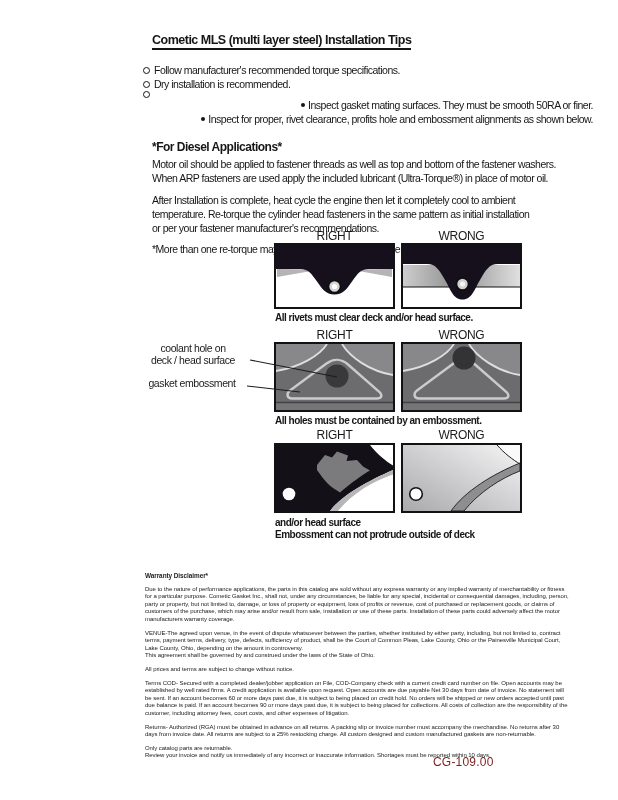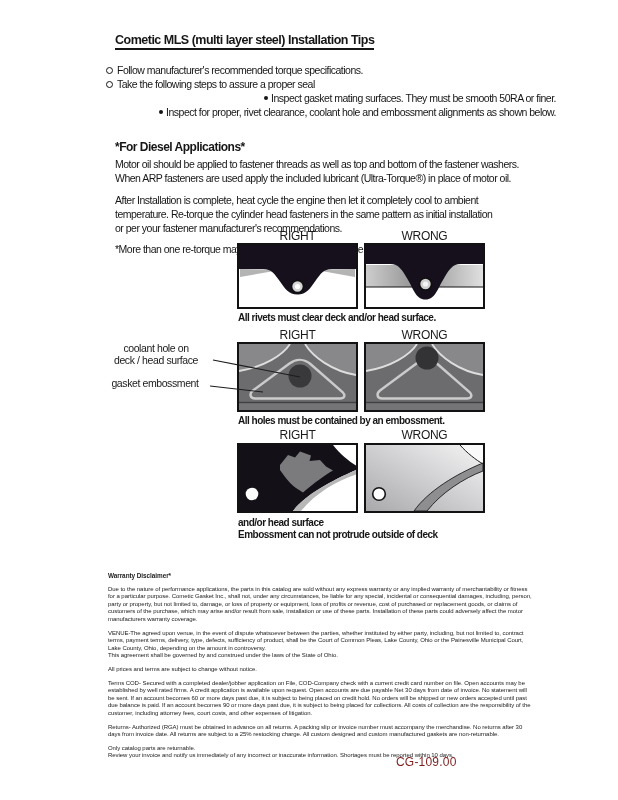--- a/index.html
+++ b/index.html
@@ -1,20 +1,20 @@
 <!DOCTYPE html>
 <html><head>
 <meta charset="utf-8">
 <style>
   html,body{margin:0;padding:0;background:#ffffff;}
   .page{
     position:relative;width:618px;height:800px;background:#ffffff;overflow:hidden;
     font-family:"Liberation Sans",sans-serif;color:#161616;
   }
-  .abs{position:absolute;}
+  .abs{position:absolute;margin-left:37px;}
   .title{
     left:115px;top:33px;font-size:12.5px;font-weight:bold;letter-spacing:-0.5px;
     border-bottom:2px solid #151515;padding-bottom:1px;white-space:nowrap;
   }
   .bullets{left:106px;top:63px;width:450px;font-size:10.5px;letter-spacing:-0.5px;line-height:14px;}
   .b-row{display:flex;align-items:baseline;}
   .b-mark{width:5px;height:5px;border:1px solid #161616;border-radius:50%;margin:0 4px 0 0;flex:0 0 auto;align-self:center;}
   .sb-row{display:flex;align-items:baseline;padding-left:16px;justify-content:flex-end;}
   .sb-mark{width:4.5px;height:4.5px;background:#161616;border-radius:50%;margin:0 3px 0 0;flex:0 0 auto;align-self:center;}
   .diesel-h{left:115px;top:140px;font-size:12px;font-weight:bold;letter-spacing:-0.5px;}
@@ -37,29 +37,32 @@
 
   <div class="abs title">Cometic MLS (multi layer steel) Installation Tips</div>
 
   <div class="abs bullets">
     <div class="b-row">
       <span class="b-mark"></span>
       <span>Follow manufacturer's recommended torque specifications.</span>
     </div>
     <div class="b-row">
       <span class="b-mark"></span>
-      <span>Take the following steps to assure a proper seal</span>
+      <span>Dry installation is recommended.</span>
+    </div>
+    <div class="b-row">
+      <span class="b-mark"></span>
     </div>
     <div class="sb-row">
       <span class="sb-mark"></span>
       <span>Inspect gasket mating surfaces.  They must be smooth 50RA or finer.</span>
     </div>
     <div class="sb-row">
       <span class="sb-mark"></span>
-      <span>Inspect for proper, rivet clearance, coolant hole and embossment alignments as shown below.</span>
+      <span>Inspect for proper, rivet clearance, profits hole and embossment alignments as shown below.</span>
     </div>
   </div>
 
   <div class="abs diesel-h">*For Diesel Applications*</div>
   <div class="abs para p1">
     <div>Motor oil should be applied to fastener threads as well as top and bottom of the fastener washers.</div>
     <div>When ARP fasteners are used apply the included lubricant (Ultra-Torque®) in place of motor oil.</div>
   </div>
   <div class="abs para p2">
     <div>After Installation is complete, heat cycle the engine then let it completely cool to ambient</div>

